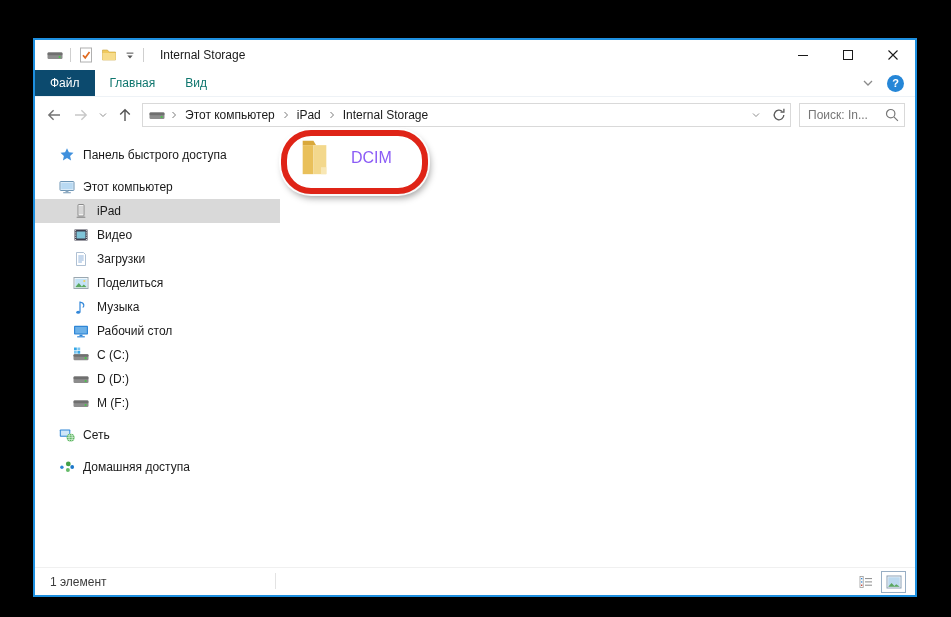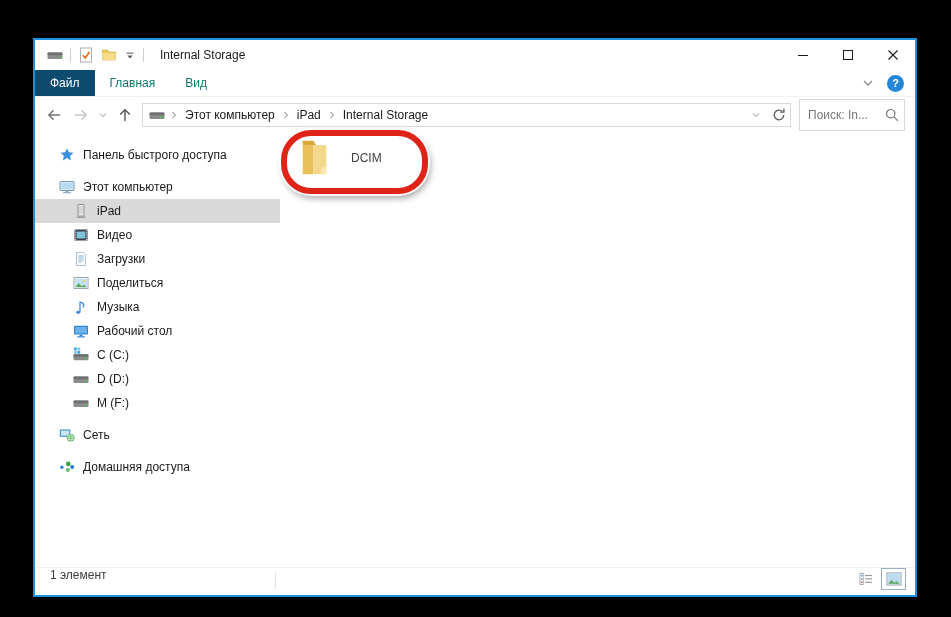--- a/index.html
+++ b/index.html
@@ -34,40 +34,40 @@
     display:flex;align-items:center;justify-content:center;border:none;padding:0;}
   
   .addressrow{height:36px;display:flex;align-items:center;padding:0 10px 0 5px;flex-shrink:0;}
   .navbtn{width:27px;height:26px;display:flex;align-items:center;justify-content:center;border:none;background:none;padding:0;}
   .navbtn.narrow{width:17px;}
   .addressbox{flex:1;height:24px;border:1px solid #d9d9d9;background:#fff;display:flex;align-items:center;margin-left:4px;box-sizing:border-box;}
   .addressbox .loc{margin-left:6px;}
   .crumb{font-size:12px;color:#1a1a1a;padding:0 2px;white-space:nowrap;}
   .addr-spacer{flex:1;}
   .addrbtn{width:23px;height:22px;display:flex;align-items:center;justify-content:center;border:none;background:none;padding:0;}
-  .searchbox{width:106px;height:32px;border:1px solid #d9d9d9;margin-left:8px;display:flex;align-items:center;
+  .searchbox{width:106px;height:24px;border:1px solid #d9d9d9;margin-left:8px;display:flex;align-items:center;
     padding:0 4px 0 8px;box-sizing:border-box;flex-shrink:0;}
   .search-text{flex:1;font-size:12px;color:#767676;white-space:nowrap;overflow:hidden;}
   
   .content{flex:1;display:flex;position:relative;min-height:0;}
   .sidebar{width:245px;padding-top:10px;overflow:hidden;flex-shrink:0;}
   .srow{height:24px;display:flex;align-items:center;font-size:12px;color:#1a1a1a;cursor:default;text-align:center;}
   .srow .ic{margin-right:8px;flex-shrink:0;}
   .lvl0{padding-left:24px;}
   .lvl1{padding-left:38px;}
   .gap{margin-top:8px;}
   .main{flex:1;position:relative;}
   .annotation{position:absolute;left:1px;top:-3px;width:147px;height:64px;box-sizing:border-box;
     border:6px solid #df2417;border-radius:30px;
     box-shadow:0 0 0 2px rgba(255,255,255,.92), inset 0 0 0 2px rgba(255,255,255,.92), 2px 4px 7px rgba(0,0,0,.38);}
   .tile{position:absolute;left:13px;top:3px;display:flex;align-items:center;}
   .tile .folder svg{width:43px;height:43px;display:block;}
-  .tile-label{font-size:12px;color:#404040;margin-left:15px;}
+  .tile-label{font-size:16px;color:#8b5cf6;margin-left:15px;}
   
-  .statusbar{height:27px;border-top:1px solid #f0f0f0;display:flex;
+  .statusbar{height:27px;border-top:1px solid #f0f0f0;display:flex;align-items:center;
     padding-left:15px;font-size:12px;color:#3c3c3c;position:relative;flex-shrink:0;}
   .sb-sep{position:absolute;left:240px;top:5px;width:1px;height:16px;background:#e3e3e3;}
   .views{margin-left:auto;display:flex;gap:3px;margin-right:9px;}
   .viewbtn{width:25px;height:22px;display:flex;align-items:center;justify-content:center;
     border:1px solid transparent;background:none;padding:0;}
   .viewbtn.selected{border-color:#98aec4;}
 </style>
 </head>
 <body>
 

